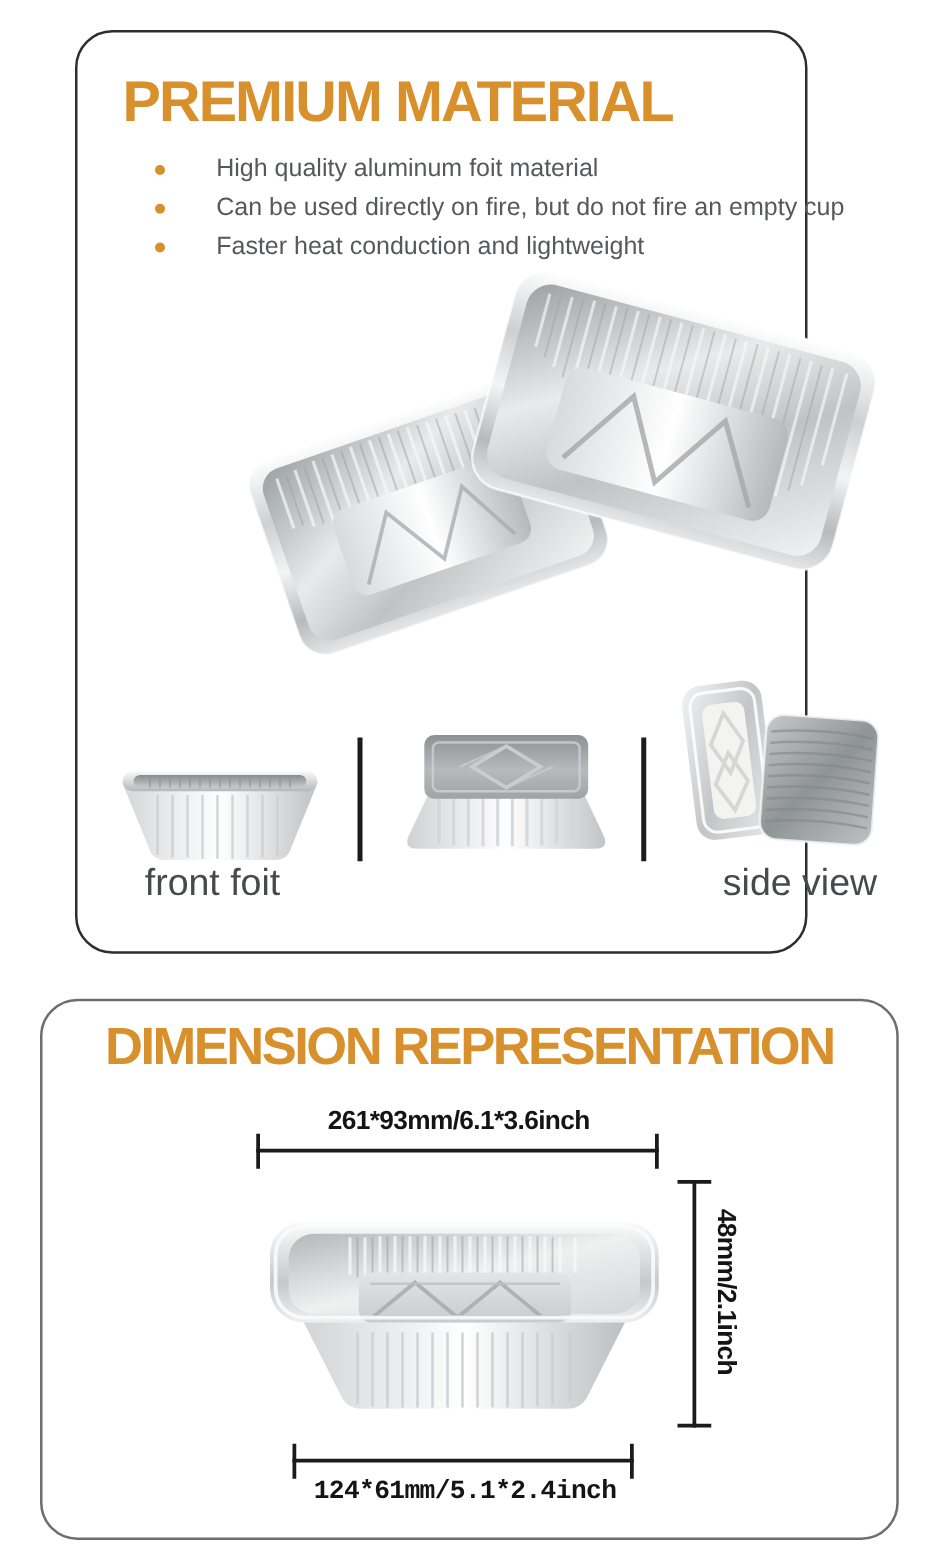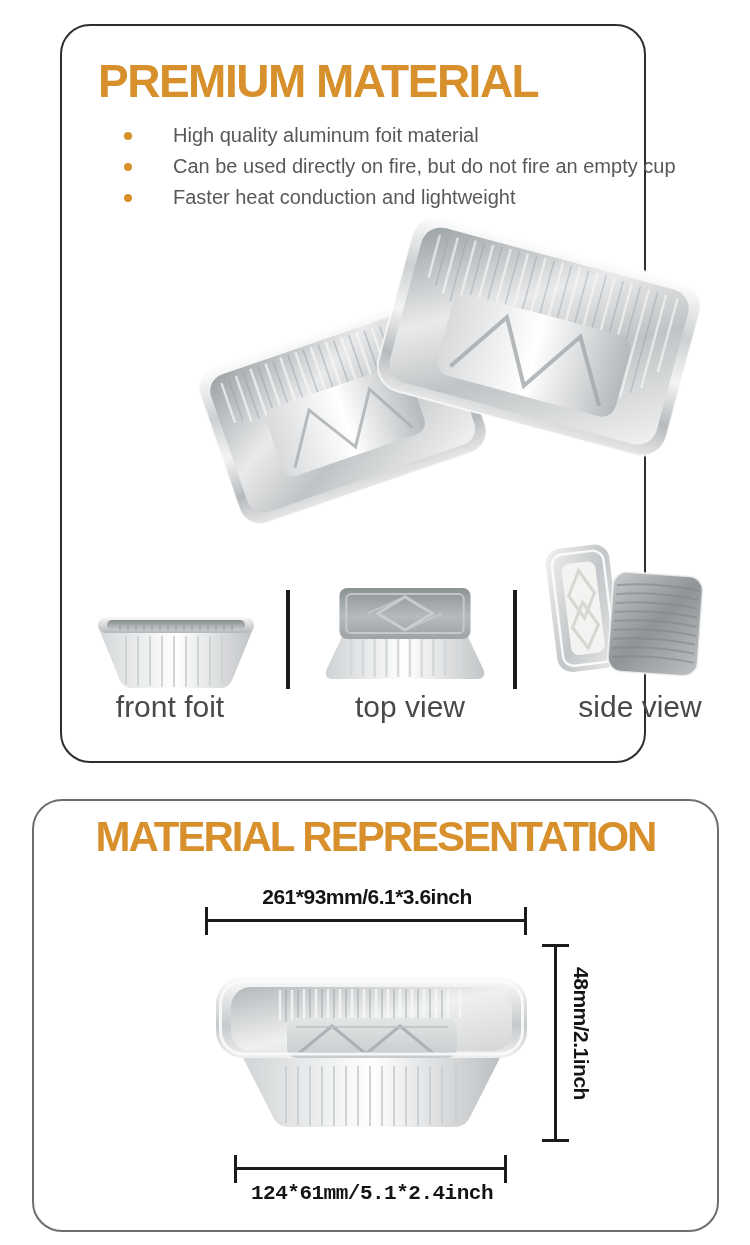--- a/index.html
+++ b/index.html
@@ -207,26 +207,25 @@
         <path d="M70 44 Q111 38 152 44 M70 53 Q111 47 152 53 M70 62 Q111 56 152 62 M70 71 Q111 65 152 71 M70 80 Q111 74 152 80 M70 89 Q111 83 152 89 M70 98 Q111 92 152 98 M70 107 Q111 101 152 107 M70 116 Q111 110 152 116" stroke="#82878a" stroke-width="2" fill="none" opacity=".6"></path>
         <rect x="66" y="30" width="90" height="100" rx="14" fill="none" stroke="#f4f5f5" stroke-width="2" opacity=".8"></rect>
       </g>
     </svg>
   </div>
 
   <div class="view-divider vd1"></div>
   <div class="view-divider vd2"></div>
 
   <div class="view-label vl-front">front foit</div>
-  <div class="view-label vl-top">top view</div>
   <div class="view-label vl-side">side view</div>
 </section>
 
 <section class="card card2">
-  <h2 class="sec-title title2">MATERIAL REPRESENTATION</h2>
+  <h2 class="sec-title title2">DIMENSION REPRESENTATION</h2>
 
   <div class="dim-text dim-top">261*93mm/6.1*3.6inch</div>
 
   <div class="hdim hdim-top">
     <span class="tick l"></span>
     <span class="bar"></span>
     <span class="tick r"></span>
   </div>
 
   <div class="img-box dim-tray">

